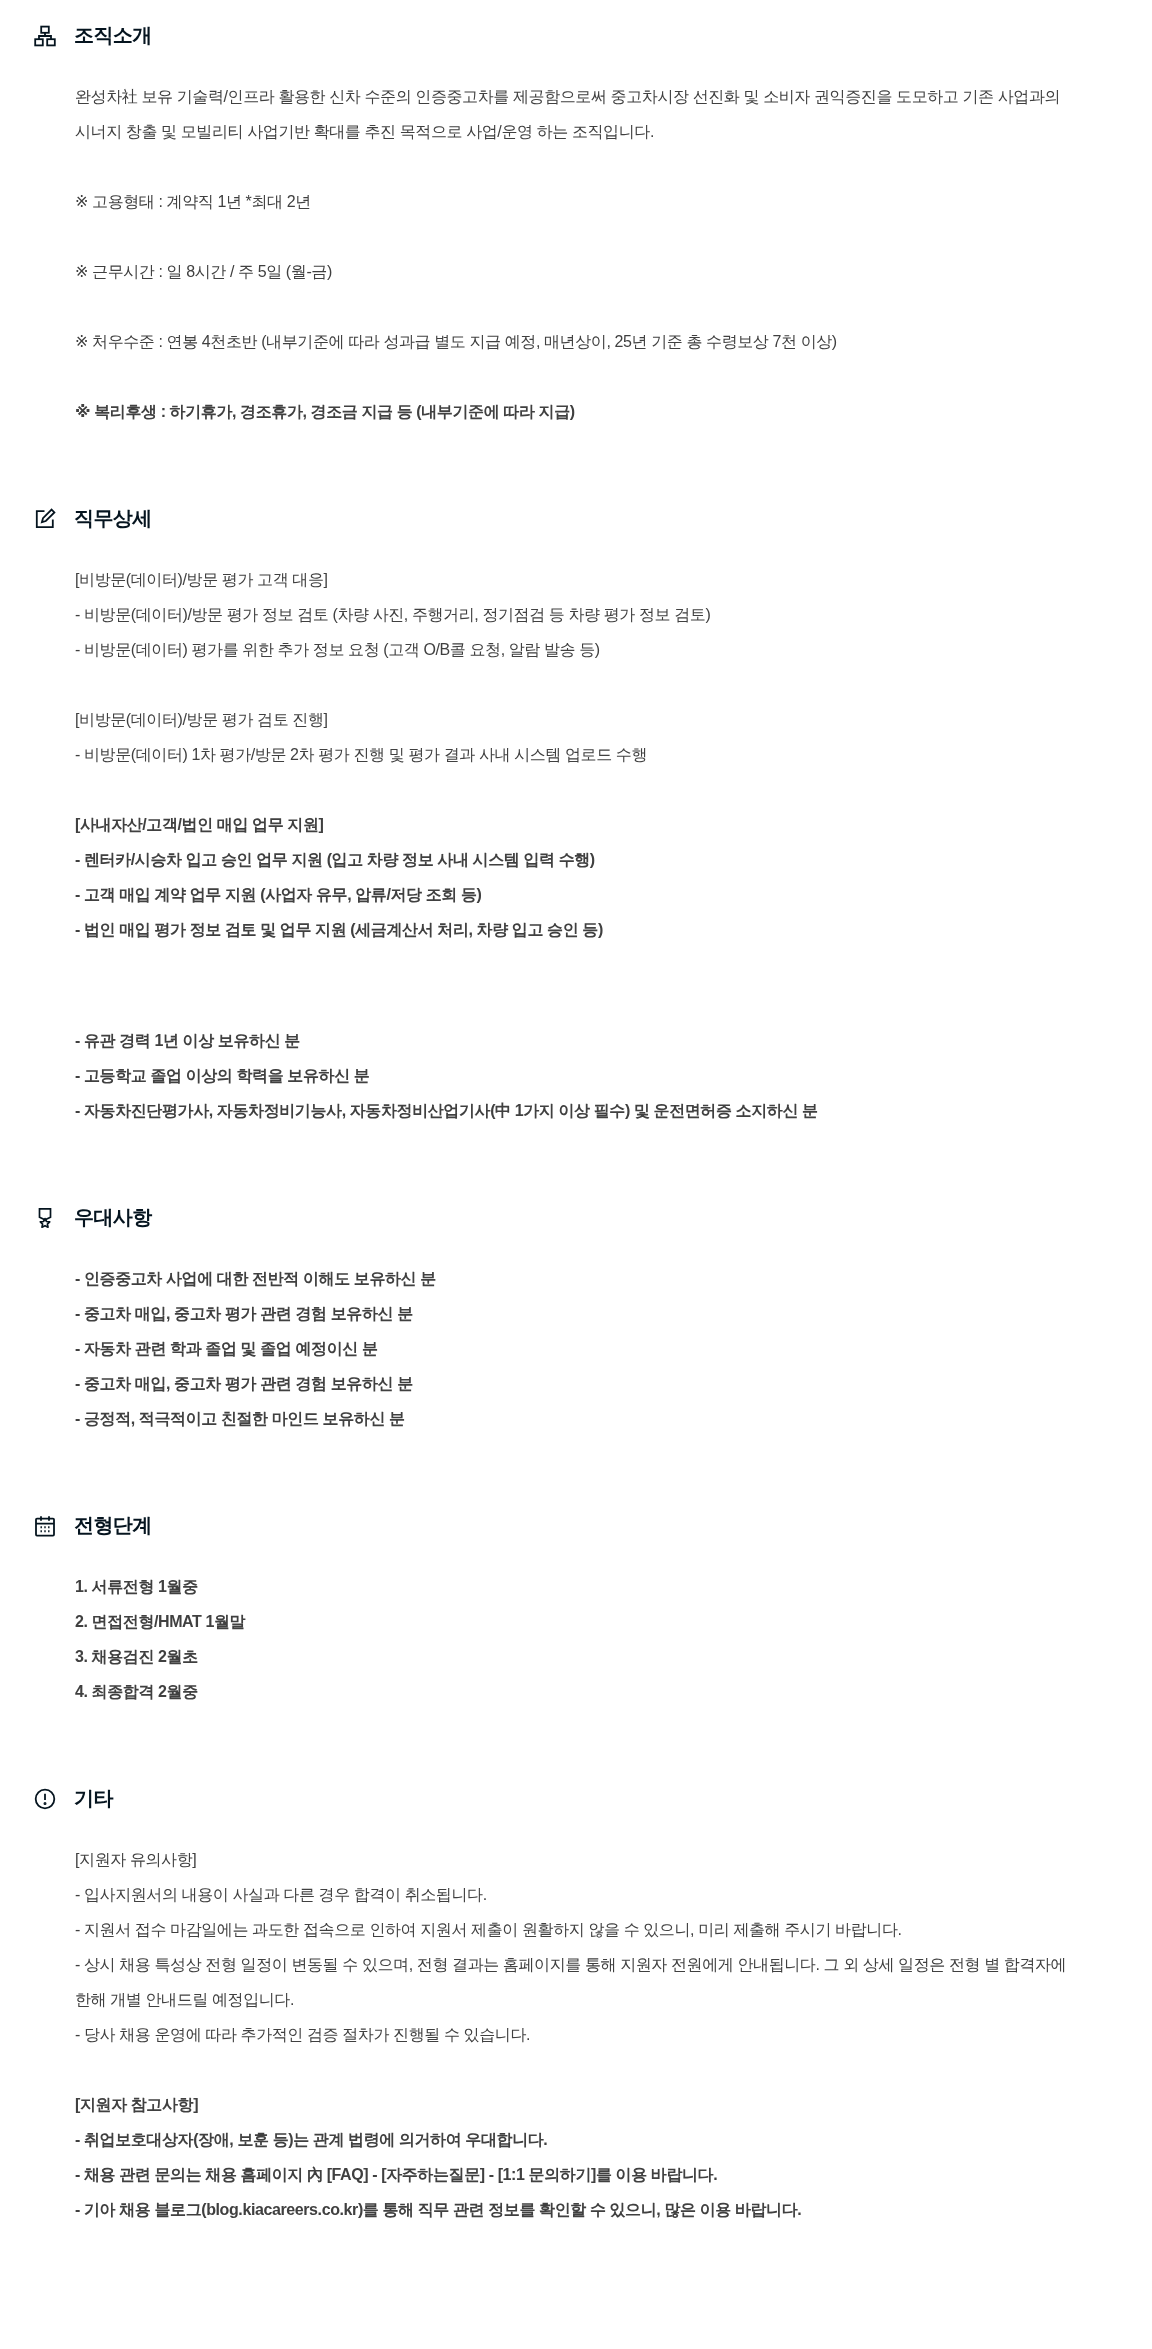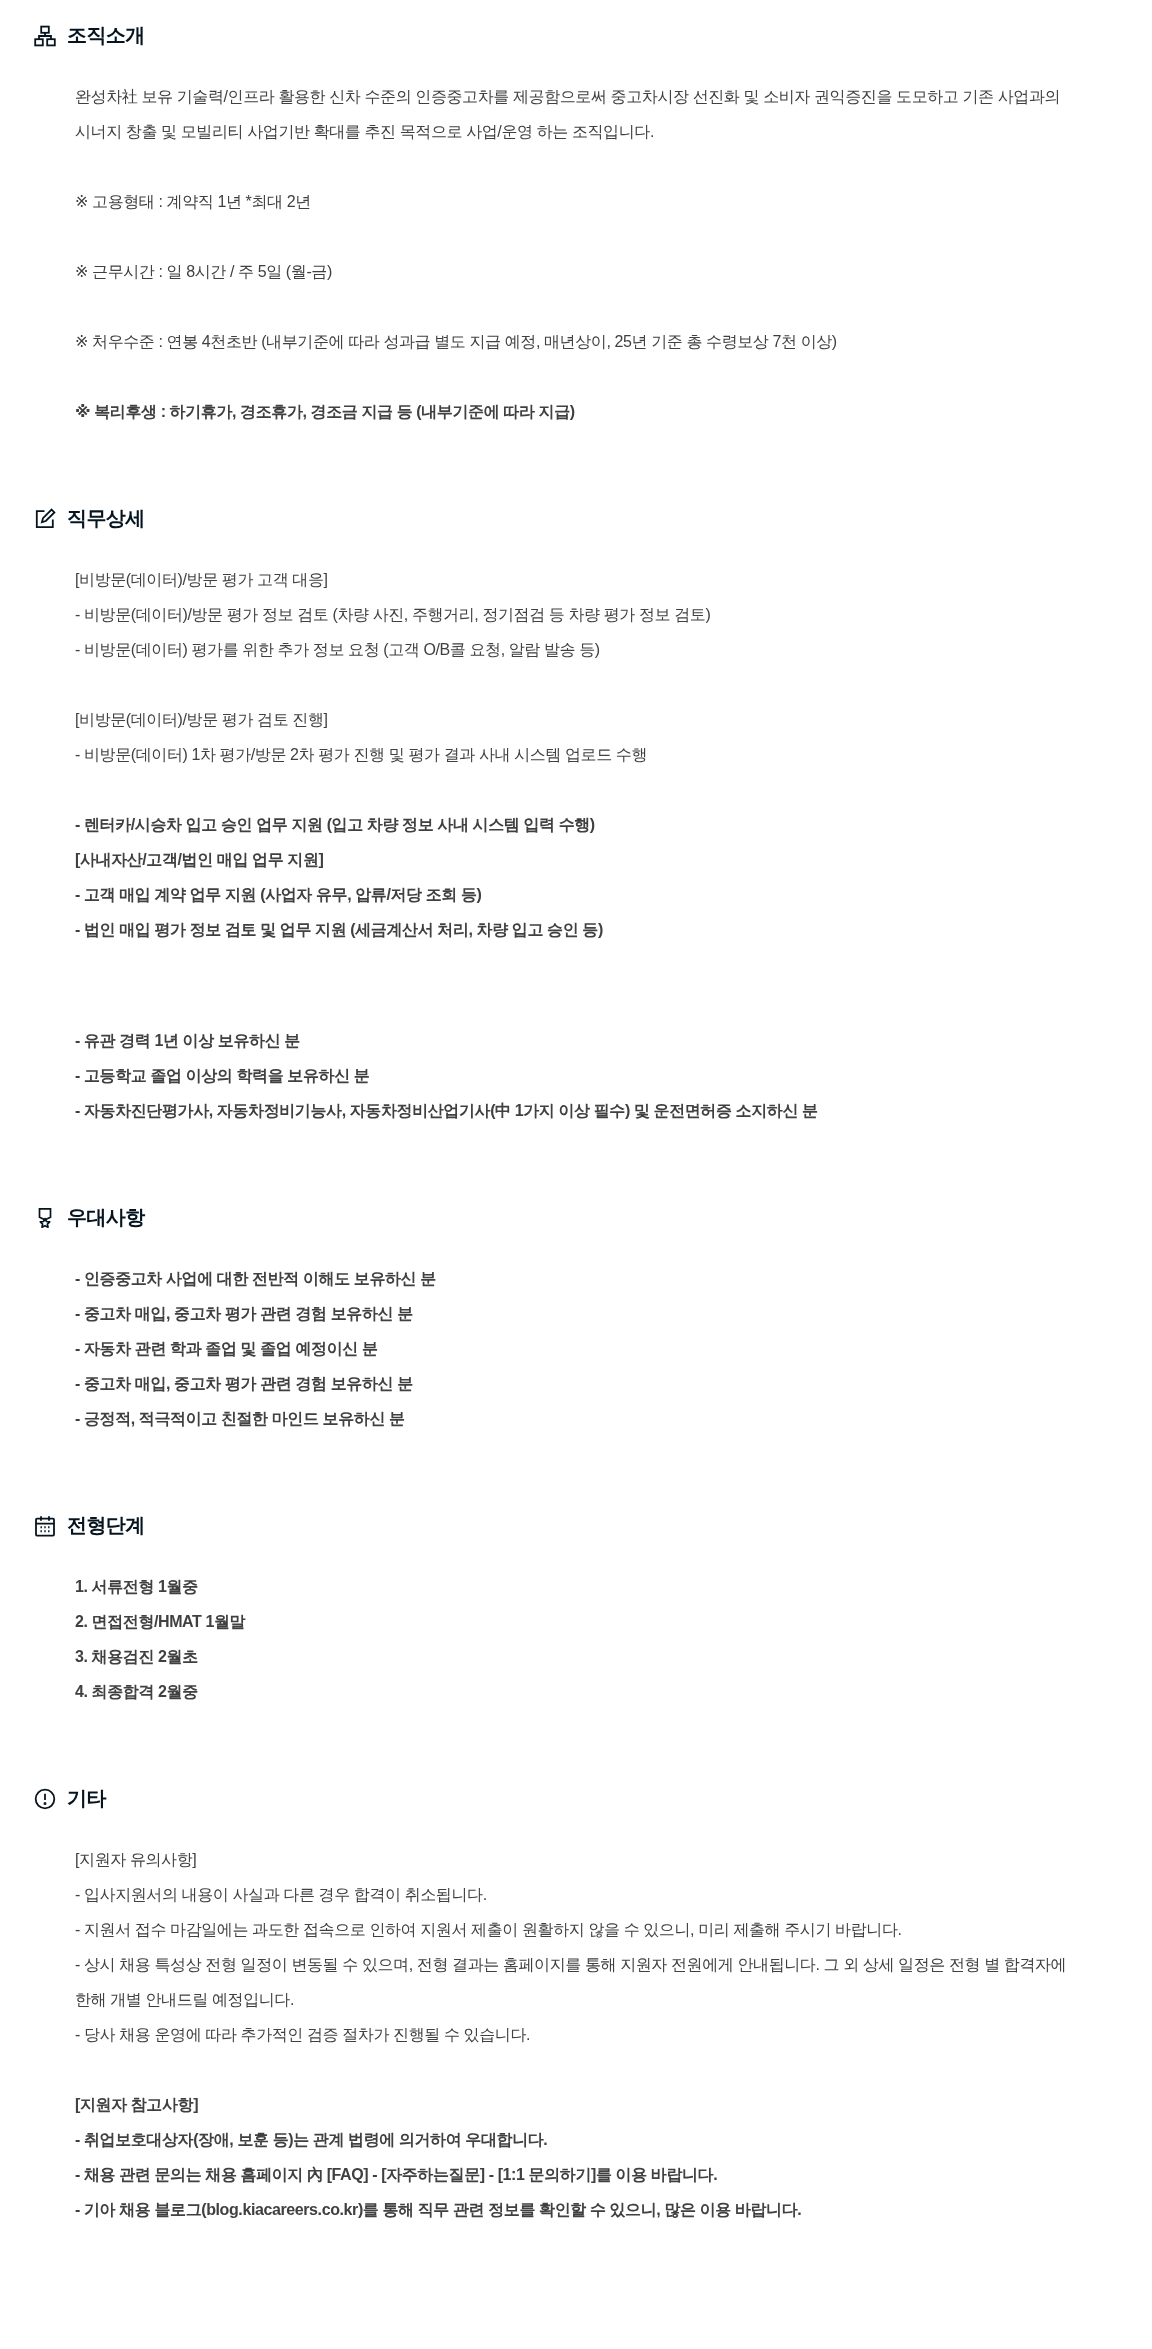--- a/index.html
+++ b/index.html
@@ -10,21 +10,21 @@
     color: #05141f;
   }
   .page {
     padding: 22px 66px 60px 33px;
   }
   .section { margin-bottom: 76px; }
   .section:last-child { margin-bottom: 0; }
   .section-header {
     display: flex;
     align-items: center;
-    gap: 10px;
+    gap: 17px;
   }
   .section-title {
     font-size: 20px;
     font-weight: 700;
     letter-spacing: -0.6px;
     color: #05141f;
   }
   .icon { width: 24px; height: 24px; flex: 0 0 auto; }
   .icon svg { width: 24px; height: 24px; display: block; }
   .section-content {
@@ -91,22 +91,22 @@
         <div class="group">
           <p class="line">[비방문(데이터)/방문 평가 고객 대응]</p>
           <p class="line">- 비방문(데이터)/방문 평가 정보 검토 (차량 사진, 주행거리, 정기점검 등 차량 평가 정보 검토)</p>
           <p class="line">- 비방문(데이터) 평가를 위한 추가 정보 요청 (고객 O/B콜 요청, 알람 발송 등)</p>
         </div>
         <div class="group">
           <p class="line">[비방문(데이터)/방문 평가 검토 진행]</p>
           <p class="line">- 비방문(데이터) 1차 평가/방문 2차 평가 진행 및 평가 결과 사내 시스템 업로드 수행</p>
         </div>
         <div class="group">
+          <p class="line">[사내자산/고객/법인 매입 업무 지원]</p>
           <p class="line">- 렌터카/시승차 입고 승인 업무 지원 (입고 차량 정보 사내 시스템 입력 수행)</p>
-          <p class="line">[사내자산/고객/법인 매입 업무 지원]</p>
           <p class="line">- 고객 매입 계약 업무 지원 (사업자 유무, 압류/저당 조회 등)</p>
           <p class="line">- 법인 매입 평가 정보 검토 및 업무 지원 (세금계산서 처리, 차량 입고 승인 등)</p>
         </div>
       </div>
   </section>
 
   <section class="section">
     <div class="section-content">
         <div class="group">
           <p class="line">- 유관 경력 1년 이상 보유하신 분</p>

